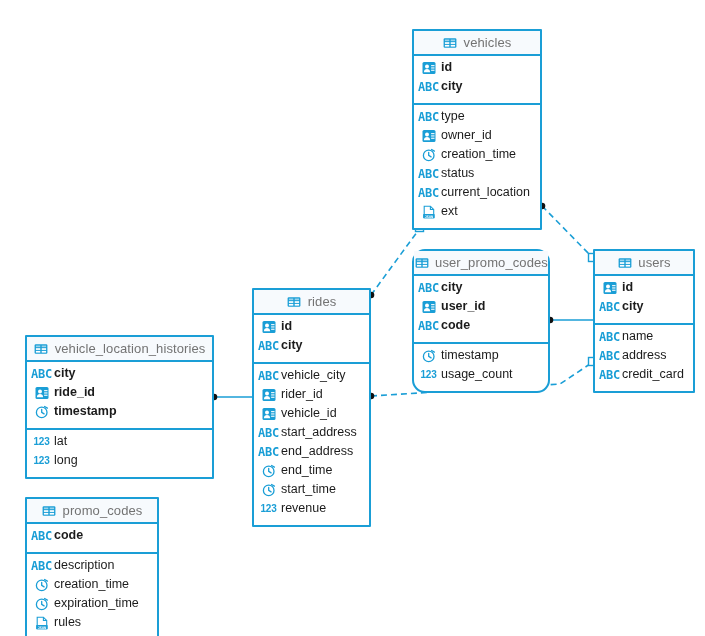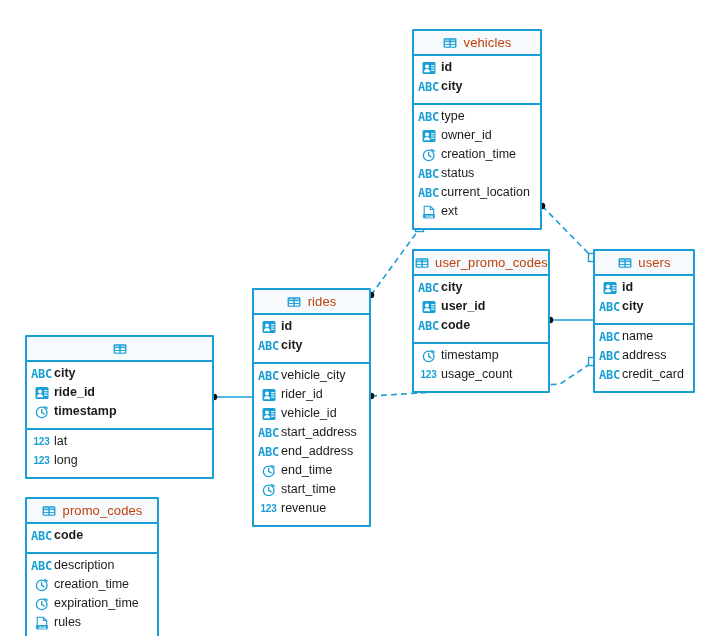--- a/index.html
+++ b/index.html
@@ -41,21 +41,21 @@
     background: #f7fafd;
     border-bottom: 2px solid #1a9ed6;
     display: flex;
     align-items: center;
     justify-content: center;
     gap: 6px;
     padding: 0 6px;
   }
   .tbl-title {
     font-size: 13px;
-    color: #c2410c;
+    color: #737373;
     white-space: nowrap;
     letter-spacing: 0.1px;
   }
   .field-group {
     padding: 4px 0 5px 0;
   }
   .field-group.pk {
     border-bottom: 2px solid #1a9ed6;
   }
   .field-row {
@@ -202,21 +202,21 @@
               <path d="M2.2 1.2h6.2l3.3 3.3v8.3H2.2z" fill="#ffffff" stroke="#1a9ed6" stroke-width="1.1"></path>
               <path d="M8.4 1.2v3.3h3.3" fill="none" stroke="#1a9ed6" stroke-width="1.1"></path>
               <rect x="1.1" y="9.1" width="11.6" height="4.1" rx="0.7" fill="#1a9ed6"></rect>
               <text x="6.9" y="12.5" font-size="3.5" fill="#ffffff" text-anchor="middle" font-family="DejaVu Sans Mono, monospace" font-weight="bold">JSON</text>
             </svg>
           </span>
           <span class="field-name">ext</span>
         </div>
       </div>
     </div>
-    <div class="table-box" style="left: 412px; top: 249px; width: 138px;">
+    <div class="table-box" style="left: 412px; top: 249px; width: 138px; border-radius: 13px;">
       <div class="tbl-header">
         <span class="ic">
           <svg width="14" height="14" viewBox="0 0 14 14">
             <rect x="0.6" y="2.2" width="12.8" height="9.6" rx="1.2" fill="#1a9ed6"></rect>
             <rect x="1.9" y="3.5" width="4.4" height="1.7" fill="#ffffff" opacity="0.55"></rect>
             <rect x="7.7" y="3.5" width="4.4" height="1.7" fill="#ffffff" opacity="0.55"></rect>
             <rect x="1.9" y="6.2" width="4.4" height="1.7" fill="#ffffff"></rect>
             <rect x="7.7" y="6.2" width="4.4" height="1.7" fill="#ffffff"></rect>
             <rect x="1.9" y="8.9" width="4.4" height="1.7" fill="#ffffff"></rect>
             <rect x="7.7" y="8.9" width="4.4" height="1.7" fill="#ffffff"></rect>
@@ -418,20 +418,21 @@
           <svg width="14" height="14" viewBox="0 0 14 14">
             <rect x="0.6" y="2.2" width="12.8" height="9.6" rx="1.2" fill="#1a9ed6"></rect>
             <rect x="1.9" y="3.5" width="4.4" height="1.7" fill="#ffffff" opacity="0.55"></rect>
             <rect x="7.7" y="3.5" width="4.4" height="1.7" fill="#ffffff" opacity="0.55"></rect>
             <rect x="1.9" y="6.2" width="4.4" height="1.7" fill="#ffffff"></rect>
             <rect x="7.7" y="6.2" width="4.4" height="1.7" fill="#ffffff"></rect>
             <rect x="1.9" y="8.9" width="4.4" height="1.7" fill="#ffffff"></rect>
             <rect x="7.7" y="8.9" width="4.4" height="1.7" fill="#ffffff"></rect>
           </svg>
         </span>
+        <span class="tbl-title">vehicle_location_histories</span>
       </div>
       <div class="field-group pk">
         <div class="field-row key">
           <span class="ic ic-abc">ABC</span>
           <span class="field-name">city</span>
         </div>
         <div class="field-row key">
           <span class="ic">
             <svg width="14" height="14" viewBox="0 0 14 14">
               <rect x="0.5" y="1" width="13" height="12" rx="1.5" fill="#1a9ed6"></rect>

